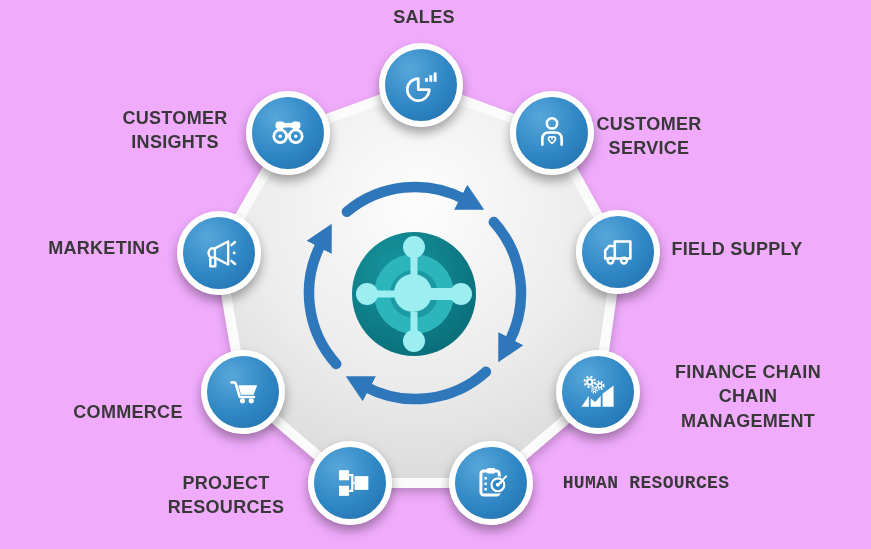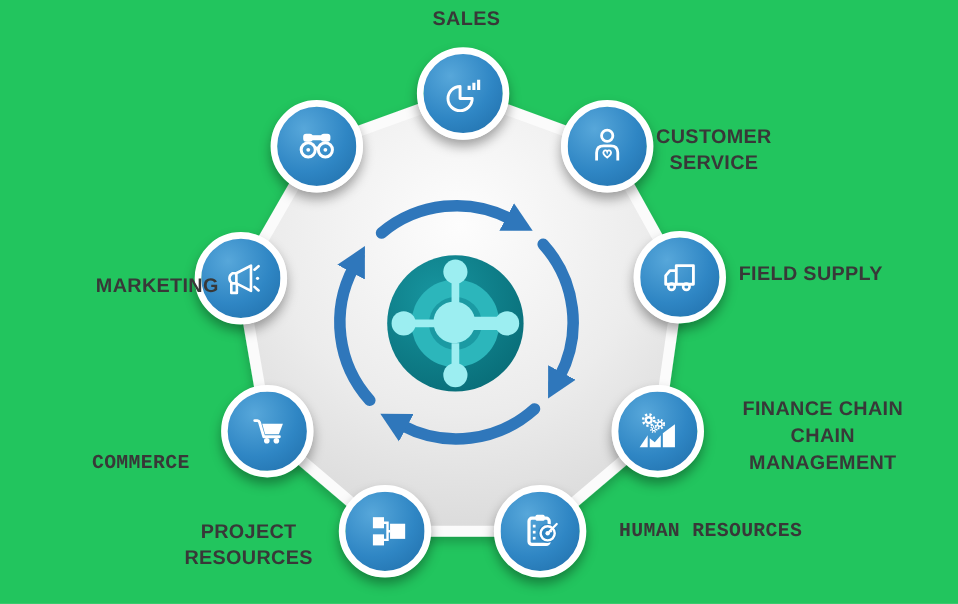--- a/index.html
+++ b/index.html
@@ -1,18 +1,18 @@
 <!DOCTYPE html>
 <html><head>
 <meta charset="utf-8">
 <style>
   html,body{margin:0;padding:0;background:#fff;}
   .stage{
     position:relative;width:871px;height:549px;overflow:hidden;
-    background:#22c55e;
+    background:#f0abfc;
     font-family:"Liberation Sans", sans-serif;
   }
   svg.base{position:absolute;left:0;top:0;}
   
   .node{
     position:absolute;width:72px;height:72px;border-radius:50%;
     border:6px solid #ffffff;
     background:radial-gradient(circle at 34% 28%, #57a7da 0%, #2f86c4 55%, #1f6da8 100%);
     box-shadow:0 6px 11px rgba(0,0,0,.35);
     display:flex;align-items:center;justify-content:center;
@@ -32,22 +32,22 @@
     position:absolute;transform:translate(-50%,-50%);
     color:#383838;font-size:18px;font-weight:600;line-height:1.35;
     letter-spacing:.3px;text-align:center;
   }
   .l-sales{left:424px;top:17px;white-space:nowrap;}
   .l-customer-service{left:649px;top:136px;width:120px;}
   .l-field-service{left:737px;top:249px;white-space:nowrap;}
   .l-finance{left:748px;top:396px;width:195px;}
   .l-human-resources{left:646px;top:483px;white-space:nowrap;font-family:Liberation Mono, monospace;}
   .l-project-operations{left:226px;top:495px;width:135px;}
-  .l-commerce{left:128px;top:422px;white-space:nowrap;font-family:Liberation Mono, monospace;}
-  .l-marketing{left:104px;top:260px;white-space:nowrap;margin-left:39px;}
+  .l-commerce{left:128px;top:412px;white-space:nowrap;}
+  .l-marketing{left:104px;top:248px;white-space:nowrap;}
   .l-customer-insights{left:175px;top:130px;width:125px;}
   .node svg{display:block;}
 </style>
 </head>
 <body>
 
 <div class="stage">
 
   <svg class="base" width="871" height="549" viewBox="0 0 871 549">
     <defs>
@@ -214,14 +214,15 @@
   </div>
 
   <div class="label l-sales">SALES</div>
   <div class="label l-customer-service">CUSTOMER SERVICE</div>
   <div class="label l-field-service">FIELD SUPPLY</div>
   <div class="label l-finance">FINANCE CHAIN CHAIN MANAGEMENT</div>
   <div class="label l-human-resources">HUMAN RESOURCES</div>
   <div class="label l-project-operations">PROJECT RESOURCES</div>
   <div class="label l-commerce">COMMERCE</div>
   <div class="label l-marketing">MARKETING</div>
+  <div class="label l-customer-insights">CUSTOMER INSIGHTS</div>
 
 </div>
 
 </body></html>

